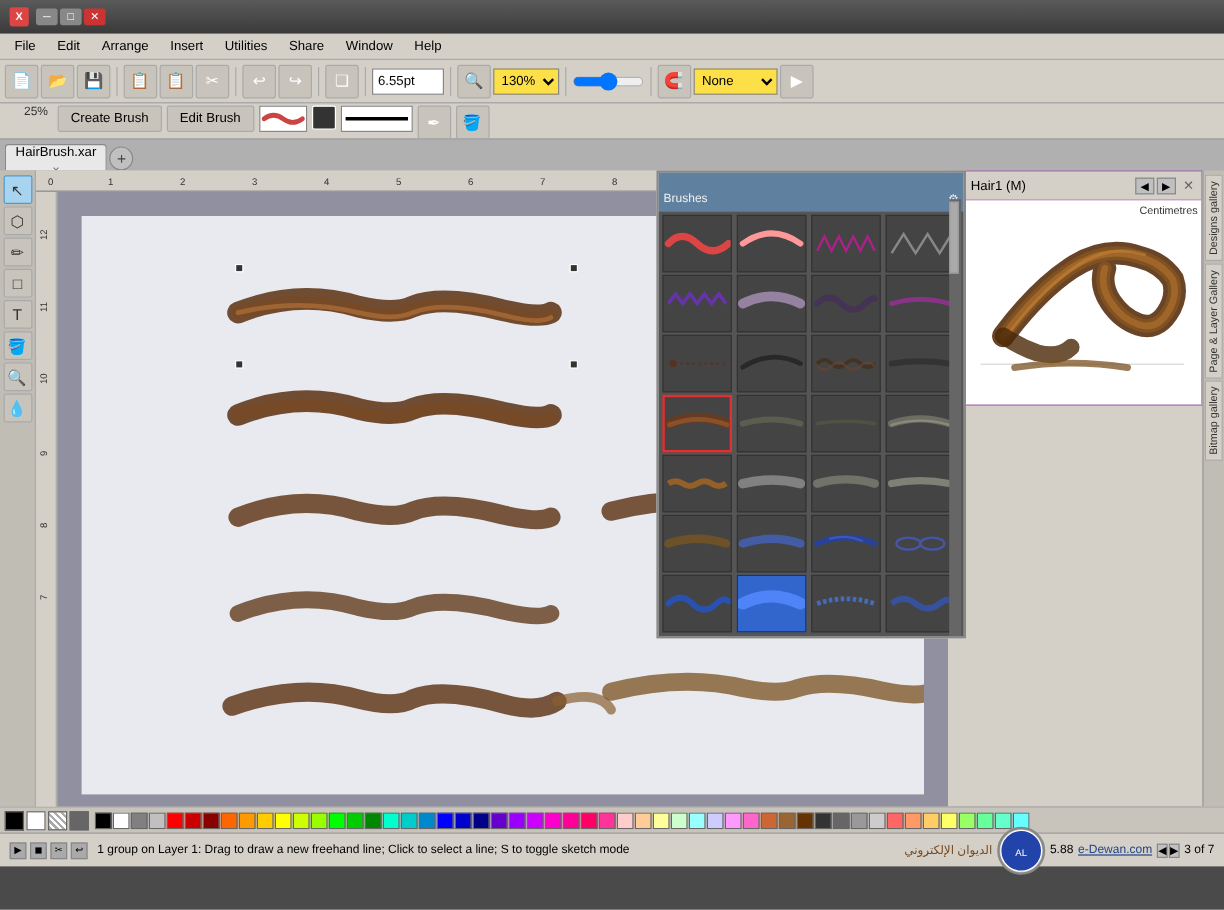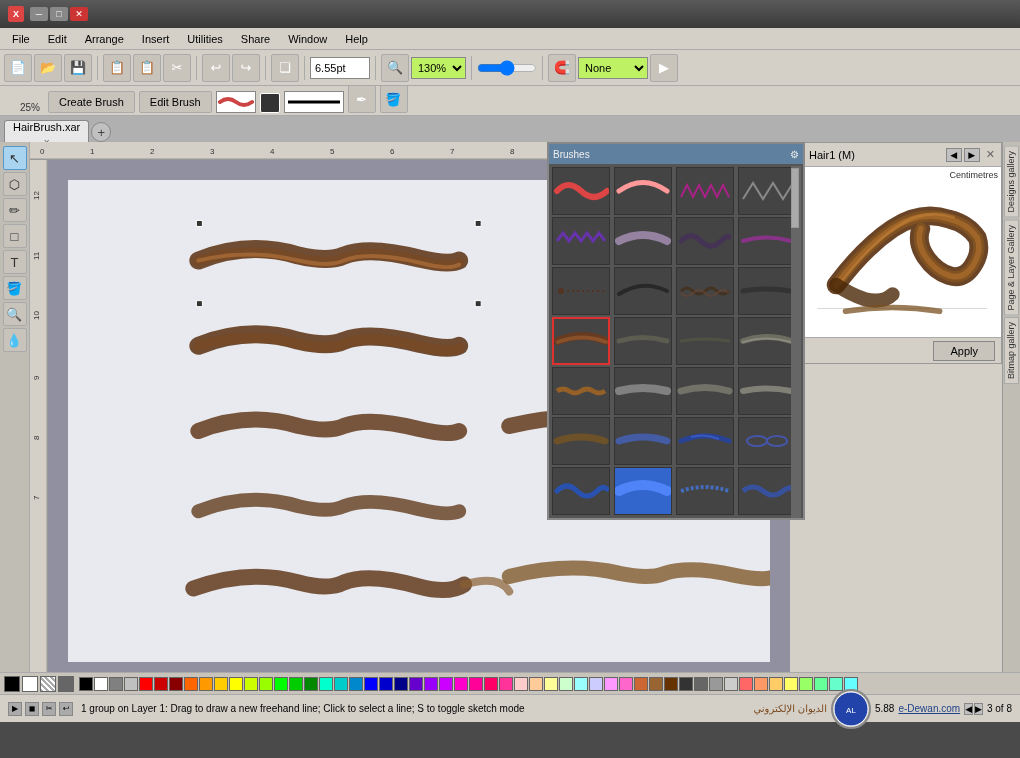--- a/index.html
+++ b/index.html
@@ -63,33 +63,33 @@
     .tb-input {
       height: 22px;
       background: #fff;
       border: 1px solid #888;
       padding: 0 4px;
       font-size: 11px;
       color: #000;
     }
     .tb-select {
       height: 22px;
-      background: #bef264;
+      background: #fde047;
       border: 1px solid #888;
       font-size: 11px;
       color: #000;
       padding: 0 2px;
     }
 
     
     #brush-toolbar {
       height: 30px;
       background: #d4d0c8;
       display: flex;
-      align-items: flex-end;
+      align-items: flex-start;
       padding: 2px 4px;
       gap: 4px;
       border-bottom: 1px solid #aaa;
       position: relative;
     }
     .brush-btn {
       height: 22px;
       background: #c8c4bc;
       border: 1px solid #aaa;
       padding: 0 10px;
@@ -217,22 +217,21 @@
       background: #e8e8e8;
       border: 2px solid #888;
       z-index: 100;
       display: flex;
       flex-direction: column;
     }
     #brush-picker-header {
       background: #6080a0;
       height: 20px;
       display: flex;
-      align-items: center;
-      padding: 4px 4px;
+      padding: 16px 4px;
       justify-content: space-between;
     }
     .brush-grid {
       display: grid;
       grid-template-columns: repeat(4, 1fr);
       gap: 2px;
       padding: 4px;
       background: #555;
     }
     .brush-cell {
@@ -275,21 +274,21 @@
       width: 16px; height: 14px;
       background: #c0c0c0;
       border: 1px solid #888;
       cursor: pointer;
       font-size: 9px;
       display: flex; align-items: center; justify-content: center;
     }
     #hair-preview-content {
       flex: 1;
       background: #fff;
-      display: flex; align-items: center; justify-content: center;
+      display: flex; justify-content: center;
       position: relative;
       min-height: 160px;
     }
     #hair-svg { width: 100%; height: 160px; }
     .cm-label {
       position: absolute;
       right: 3px;
       top: 3px;
       font-size: 9px;
       color: #333;
@@ -736,23 +735,20 @@
         <path d="M35,118 Q65,78 95,58 Q125,38 155,48" stroke="#d49040" stroke-width="3" fill="none" stroke-linecap="round" opacity="0.4"></path>
 
         <path d="M30,120 Q45,130 60,135 Q80,140 90,130" stroke="#4a2808" stroke-width="15" fill="none" stroke-linecap="round" opacity="0.8"></path>
 
         <line x1="10" y1="145" x2="190" y2="145" stroke="#aaa" stroke-width="0.5"></line>
 
         <path d="M40,148 Q90,140 140,148" stroke="#7a5020" stroke-width="6" fill="none" stroke-linecap="round" opacity="0.75"></path>
       </svg>
     </div>
 
-    <div id="apply-btn">
-      <button class="apply-button">Apply</button>
-    </div>
   </div>
 
   <div id="right-tabs">
     <div class="right-tab">Designs gallery</div>
     <div class="right-tab">Page &amp; Layer Gallery</div>
     <div class="right-tab">Bitmap gallery</div>
   </div>
 
 </div>
 
@@ -835,15 +831,15 @@
         <circle cx="18" cy="18" r="17" fill="#2244aa" stroke="#fff" stroke-width="1"></circle>
         <text x="18" y="22" text-anchor="middle" font-size="8" fill="#fff">AL</text>
       </svg>
     </div>
     <span style="color:#000;">5.88</span>
     <span style="color:#224488; text-decoration:underline;">e-Dewan.com</span>
     <div style="display:flex;gap:1px;">
       <button style="font-size:9px;background:#c0c0c0;border:1px solid #888;cursor:pointer;">◀</button>
       <button style="font-size:9px;background:#c0c0c0;border:1px solid #888;cursor:pointer;">▶</button>
     </div>
-    <span style="color:#000;">3 of 8</span>
+    <span style="color:#000;">3 of 7</span>
   </div>
 </div>
 
 </body></html>

